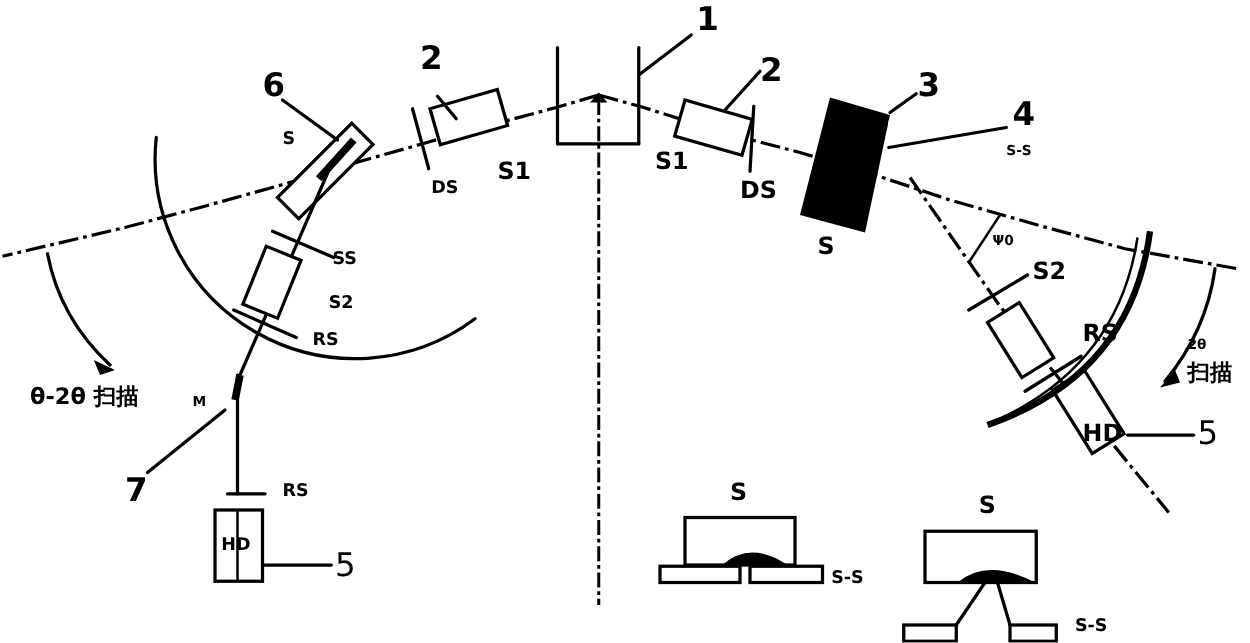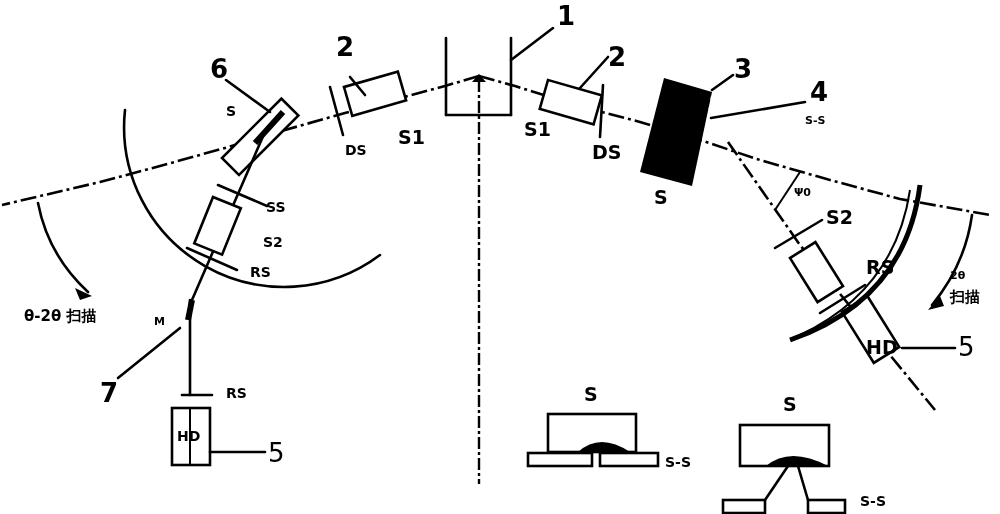--- a/index.html
+++ b/index.html
@@ -9,21 +9,21 @@
   .ln{stroke:#000;stroke-width:2.6;fill:none;stroke-linecap:round;}
   .thin{stroke:#000;stroke-width:2;fill:none;}
   .dash{stroke:#000;stroke-width:2.6;fill:none;stroke-dasharray:16 4 3 4;}
   .dashv{stroke:#000;stroke-width:2.4;fill:none;stroke-dasharray:12 3 3 3;}
   .box{stroke:#000;stroke-width:2.6;fill:#fff;}
   .lbl{position:absolute;color:#000;font-weight:bold;white-space:nowrap;line-height:1;}
   .big{font-size:26px;font-family:"DejaVu Sans",sans-serif;font-weight:bold;}
   .mid{font-size:19px;font-family:"DejaVu Sans",sans-serif;}
   .sm{font-size:14px;font-family:"DejaVu Sans",sans-serif;}
   .xs{font-size:11px;font-family:"DejaVu Sans",sans-serif;}
-  .cjk{font-size:15px;font-family:"DejaVu Sans",sans-serif;font-weight:bold;}
+  .cjk{font-size:18px;font-family:"DejaVu Sans",sans-serif;font-weight:bold;}
 </style>
 </head>
 <body>
 
 <div id="canvas">
 <svg width="1000" height="514" viewBox="0 0 1000 514">
 
   <line class="dashv" x1="479" y1="80" x2="479" y2="484"></line>
 
   <g>

